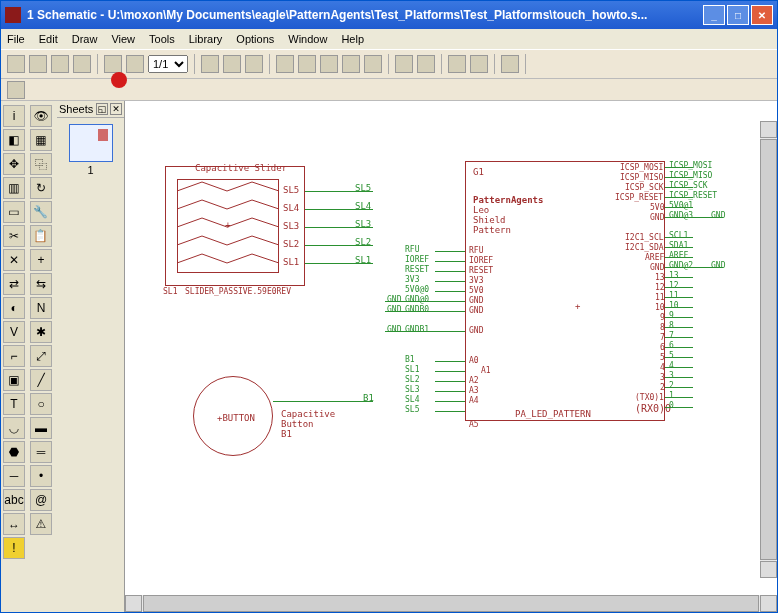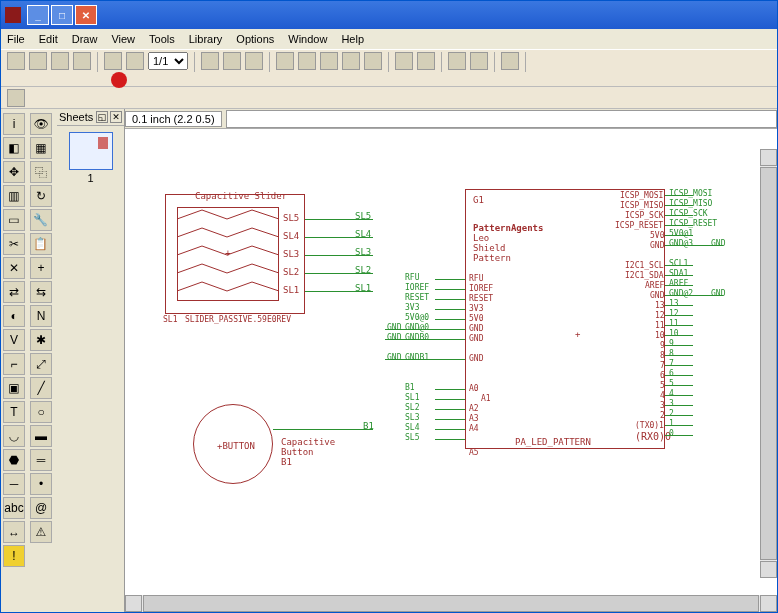--- a/index.html
+++ b/index.html
@@ -6,21 +6,21 @@
 body { font-family: Tahoma, sans-serif; font-size: 11px; background: #ece9d8; overflow: hidden; }
 .window { width: 778px; height: 613px; display: flex; flex-direction: column; border: 1px solid #0055cc; }
 .titlebar { background: linear-gradient(#3a77e0,#1f5bd0); height: 28px; display: flex; align-items: center; padding: 0 4px; color: #fff; }
 .titlebar .app-icon { width: 16px; height: 16px; background: #8b1a1a; margin-right: 6px; }
 .titlebar .title { flex: 1; font-weight: bold; font-size: 12px; white-space: nowrap; overflow: hidden; text-overflow: ellipsis; }
 .win-btns { display: flex; gap: 2px; }
 .win-btn { width: 22px; height: 20px; background: #5c8ee4; border: 1px solid #fff; display: flex; align-items: center; justify-content: center; color: #fff; font-weight: bold; font-size: 10px; }
 .win-btn.close { background: #e15e3d; }
 .menubar { height: 20px; display: flex; align-items: center; padding: 0 6px; gap: 14px; background: #ece9d8; }
 .menubar span { cursor: default; }
-.toolbar { height: 38px; display: flex; padding: 2px 6px; gap: 4px; background: #eee7d6; border-top: 1px solid #fff; border-bottom: 1px solid #bbb; position: relative; }
+.toolbar { height: 30px; display: flex; align-items: center; padding: 2px 6px; gap: 4px; background: #eee7d6; border-top: 1px solid #fff; border-bottom: 1px solid #bbb; position: relative; }
 .tool-btn { width: 18px; height: 18px; background: #d4cfb8; border: 1px solid #999; }
 .tool-sep { width: 1px; height: 20px; background: #aaa; margin: 0 2px; }
 .zoom-select { width: 40px; height: 18px; font-size: 11px; }
 .red-dot { position: absolute; left: 110px; top: 22px; width: 16px; height: 16px; background: #d41b1b; border-radius: 50%; }
 .brand { display: flex; gap: 6px; margin-left: 6px; }
 .brand-box { padding: 1px 6px; border: 1px solid #aaa; font-size: 10px; }
 .secondbar { height: 22px; background: #eee7d6; border-bottom: 1px solid #bbb; padding: 2px 6px; }
 .secondbar .tool-btn { display: inline-block; }
 .body { flex: 1; display: flex; overflow: hidden; }
 .left-tools { width: 56px; background: #eae6d4; display: grid; grid-template-columns: 1fr 1fr; gap: 2px; padding: 4px 2px; align-content: start; }
@@ -49,20 +49,21 @@
 .wire { position: absolute; background: #2a9030; height: 1px; }
 .circle { position: absolute; border: 1px solid #a03030; border-radius: 50%; }
 .zigzag { position: absolute; }
 </style>
 </head>
 <body>
 
 <div class="window">
   <div class="titlebar">
     <div class="app-icon"></div>
+    <div class="title">1 Schematic - U:\moxon\My Documents\eagle\PatternAgents\Test_Platforms\Test_Platforms\touch_howto.s...</div>
     <div class="win-btns">
       <div class="win-btn">_</div>
       <div class="win-btn">□</div>
       <div class="win-btn close">✕</div>
     </div>
   </div>
 
   <div class="menubar">
     <span>File</span>
     <span>Edit</span>
@@ -155,24 +156,20 @@
       <div class="sheets-header">
         <span class="lbl">Sheets</span>
         <span class="sb">◱</span>
         <span class="sb">✕</span>
       </div>
       <div class="sheet-thumb"></div>
       <div class="sheet-num">1</div>
     </div>
 
     <div class="canvas-area">
-      <div class="coord-bar">
-        <div class="coord-box">0.1 inch (2.2 0.5)</div>
-        <div style="flex:1;height:18px;border:1px solid #999;background:#fff;margin-left:4px"></div>
-      </div>
       <div class="canvas">
 
         <div class="sch-box" style="left:40px;top:65px;width:140px;height:120px"></div>
         <div class="sch-text" style="left:70px;top:62px">Capacitive Slider</div>
         <div class="sch-box" style="left:52px;top:78px;width:102px;height:94px"></div>
         <svg class="zigzag" style="left:52px;top:78px" width="102" height="94">
           <polyline points="0,12 25,3 50,12 75,3 102,12" stroke="#a03030" fill="none"></polyline>
           <polyline points="0,30 25,21 50,30 75,21 102,30" stroke="#a03030" fill="none"></polyline>
           <polyline points="0,48 25,39 50,48 75,39 102,48" stroke="#a03030" fill="none"></polyline>
           <polyline points="0,66 25,57 50,66 75,57 102,66" stroke="#a03030" fill="none"></polyline>

